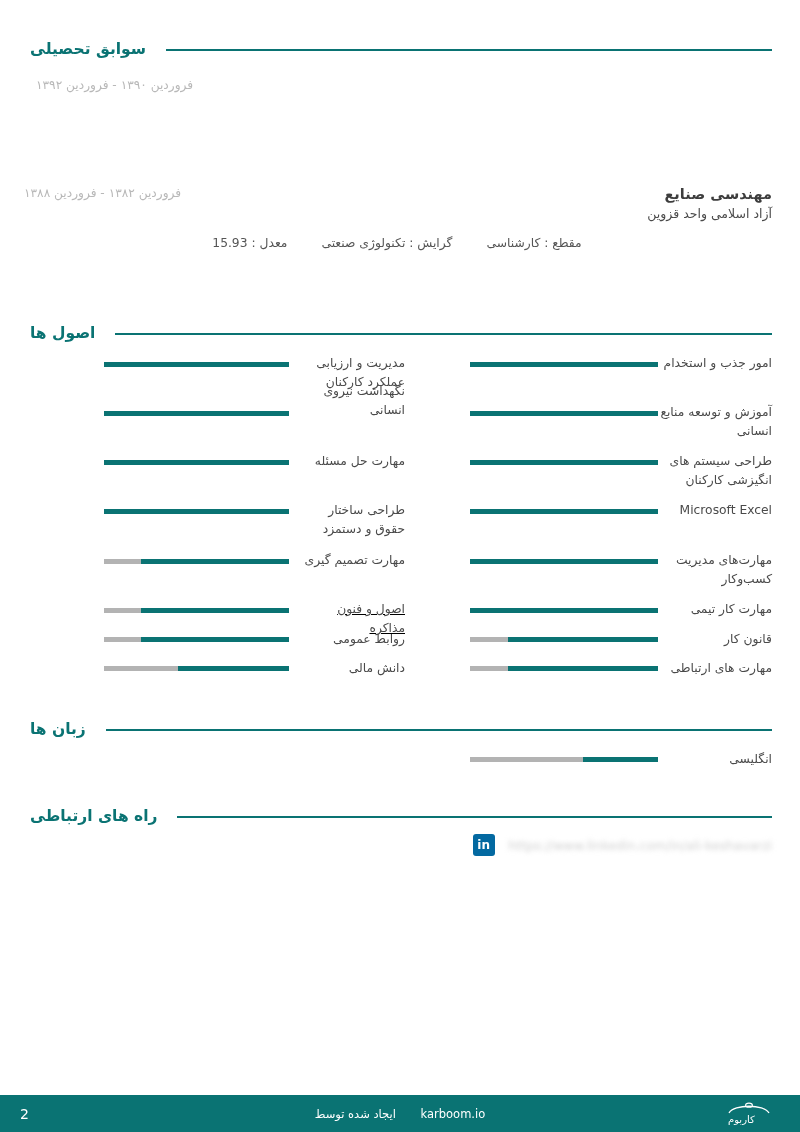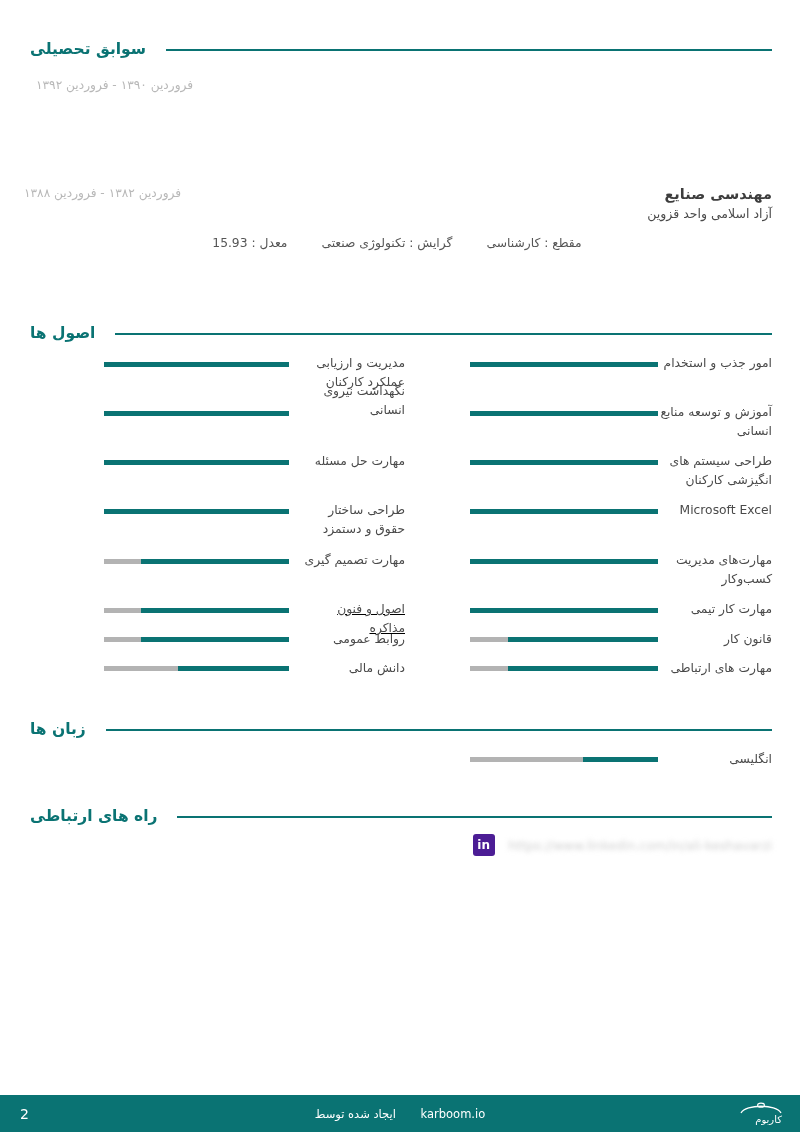--- a/index.html
+++ b/index.html
@@ -115,21 +115,21 @@
   .contact-row {
     position: absolute;
     display: flex;
     flex-direction: row-reverse;
     align-items: center;
     gap: 14px;
   }
   .li-badge {
     width: 22px;
     height: 22px;
-    background: #4c1d95;
+    background: #0369a1;
     border-radius: 3px;
     display: flex;
     align-items: center;
     justify-content: center;
     color: #ffffff;
     font-size: 12px;
     font-weight: bold;
     font-family: "DejaVu Sans", sans-serif;
     line-height: 1;
   }
@@ -173,21 +173,21 @@
   .footer-center .site { direction: ltr; display: inline-block; margin-left: 21px; }
   .footer-logo {
     position: absolute;
     right: 18px;
     top: 50%;
     transform: translateY(-50%);
     width: 54px;
     height: 28px;
     display: flex;
     flex-direction: column;
-    align-items: flex-start;
+    align-items: flex-end;
     justify-content: center;
   }
   .footer-logo svg { display: block; }
   .footer-logo .brand {
     font-size: 10px;
     color: #ffffff;
     line-height: 1;
     margin-top: 1px;
   }
 </style>

